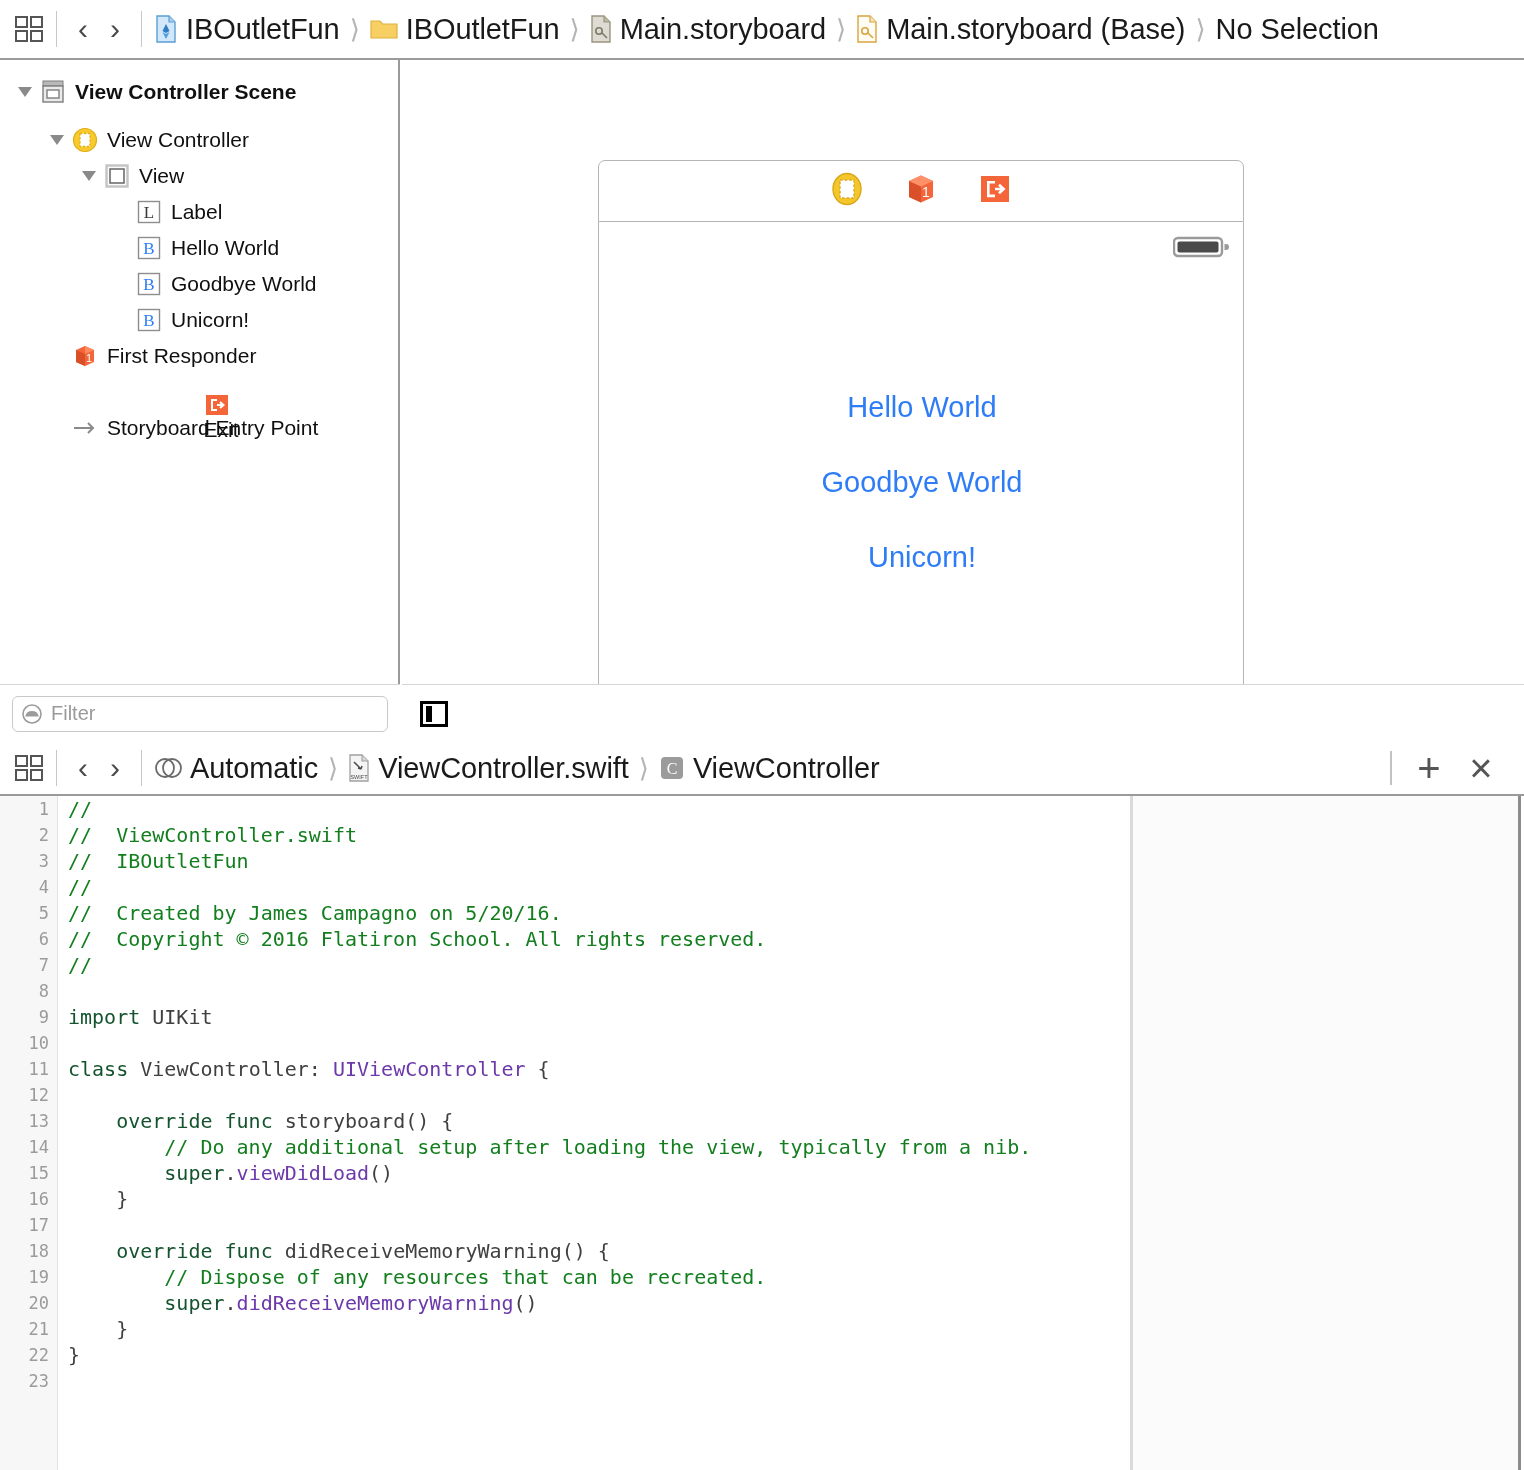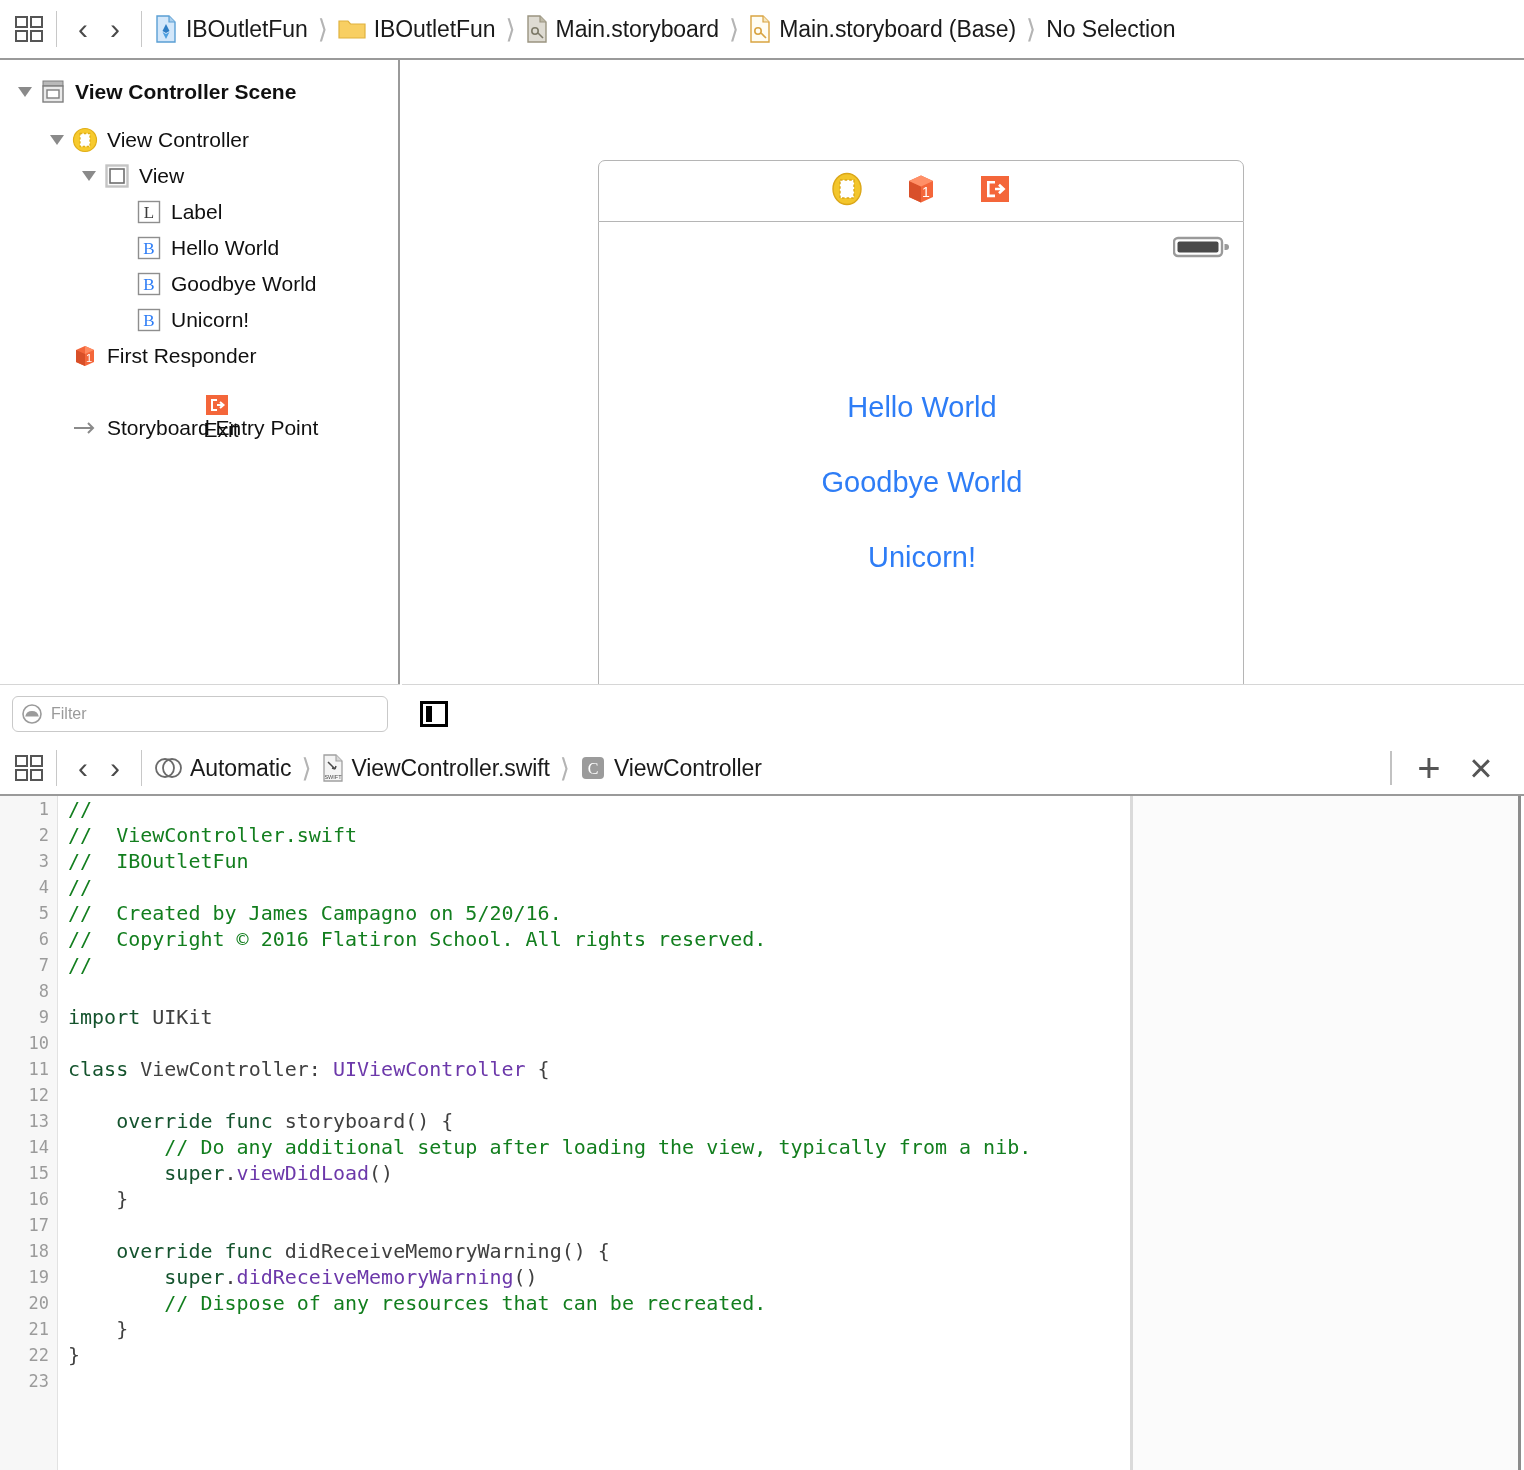--- a/index.html
+++ b/index.html
@@ -19,21 +19,21 @@
     display: flex; align-items: center;
   }
   .jb-grid { margin-left: 12px; width: 34px; height: 32px; display:flex; align-items:center; justify-content:center; }
   .jb-sep { width: 1px; height: 36px; background: #c8c8c8; margin: 0 10px; }
   .jb-arrow {
     width: 32px; height: 34px; display:flex; align-items:center; justify-content:center;
     color: #4a4a4a; font-size: 30px; line-height: 1; font-family:"Liberation Sans", sans-serif;
   }
   .crumbs { display: flex; align-items: center; flex: 1; min-width: 0; }
   .crumb { display: flex; align-items: center; height: 38px; padding: 0 2px; }
-  .crumb-label { font-size: 23px; color: #1a1a1a; letter-spacing: -0.1px; white-space: nowrap; }
+  .crumb-label { font-size: 29px; color: #1a1a1a; letter-spacing: -0.1px; white-space: nowrap; }
   .crumb-chev {
     color: #b4b4b4; font-size: 26px; margin: 0 8px 0 8px; line-height: 1; font-weight: 300;
   }
   .crumb-ico { margin-right: 8px; display:flex; align-items:center; justify-content:center; }
 
   
   .upper { position: absolute; left:0; top:60px; width:1524px; height:682px; }
   .outline {
     position:absolute; left:0; top:0; width:400px; height:682px;
     background:#fff; border-right: 2px solid #9a9a9a;
@@ -48,21 +48,21 @@
 
   .filterwrap {
     position:absolute; left:0; bottom:0; width:400px; height:58px;
     border-top:1px solid #d6d6d6; background:#fff; display:flex; align-items:center;
   }
   .filterfield {
     margin-left:12px; width:376px; height:36px; border:1px solid #c9c9c9; border-radius:6px;
     display:flex; align-items:center; background:#fff;
   }
   .filter-ico { margin-left:8px; margin-right:8px; display:flex; }
-  .filter-ph { font-size:16px; color:#9a9a9a; }
+  .filter-ph { font-size:20px; color:#9a9a9a; }
 
   
   .canvas { position:absolute; left:402px; top:0; width:1122px; height:682px; background:#fff; }
   .canvas-bottombar {
     position:absolute; left:0; bottom:0; width:1122px; height:58px;
     border-top:1px solid #d6d6d6; background:#fff; display:flex; align-items:center;
   }
   .layout-toggle {
     margin-left:18px; width:28px; height:26px; border:3px solid #000; background:#fff;
     display:flex; align-items:center; padding-left:3px;
@@ -494,22 +494,22 @@
         <div class="cline"><span class="tok-k">import</span><span class="tok-p"> UIKit</span></div>
         <div class="cline">&nbsp;</div>
         <div class="cline"><span class="tok-k">class</span><span class="tok-p"> ViewController: </span><span class="tok-t">UIViewController</span><span class="tok-p"> {</span></div>
         <div class="cline">&nbsp;</div>
         <div class="cline"><span class="tok-p">    </span><span class="tok-k">override func</span><span class="tok-p"> storyboard() {</span></div>
         <div class="cline"><span class="tok-p">        </span><span class="tok-c">// Do any additional setup after loading the view, typically from a nib.</span></div>
         <div class="cline"><span class="tok-p">        </span><span class="tok-k">super</span><span class="tok-p">.</span><span class="tok-t">viewDidLoad</span><span class="tok-p">()</span></div>
         <div class="cline"><span class="tok-p">    }</span></div>
         <div class="cline">&nbsp;</div>
         <div class="cline"><span class="tok-p">    </span><span class="tok-k">override func</span><span class="tok-p"> didReceiveMemoryWarning() {</span></div>
+        <div class="cline"><span class="tok-p">        </span><span class="tok-c">// Dispose of any resources that can be recreated.</span></div>
         <div class="cline"><span class="tok-p">        </span><span class="tok-k">super</span><span class="tok-p">.</span><span class="tok-t">didReceiveMemoryWarning</span><span class="tok-p">()</span></div>
-        <div class="cline"><span class="tok-p">        </span><span class="tok-c">// Dispose of any resources that can be recreated.</span></div>
         <div class="cline"><span class="tok-p">    }</span></div>
         <div class="cline"><span class="tok-p">}</span></div>
         <div class="cline">&nbsp;</div>
       </div>
     <div class="editor-divider"></div>
     <div class="assistant-pane"></div>
   </div>
 
 </div>
 

